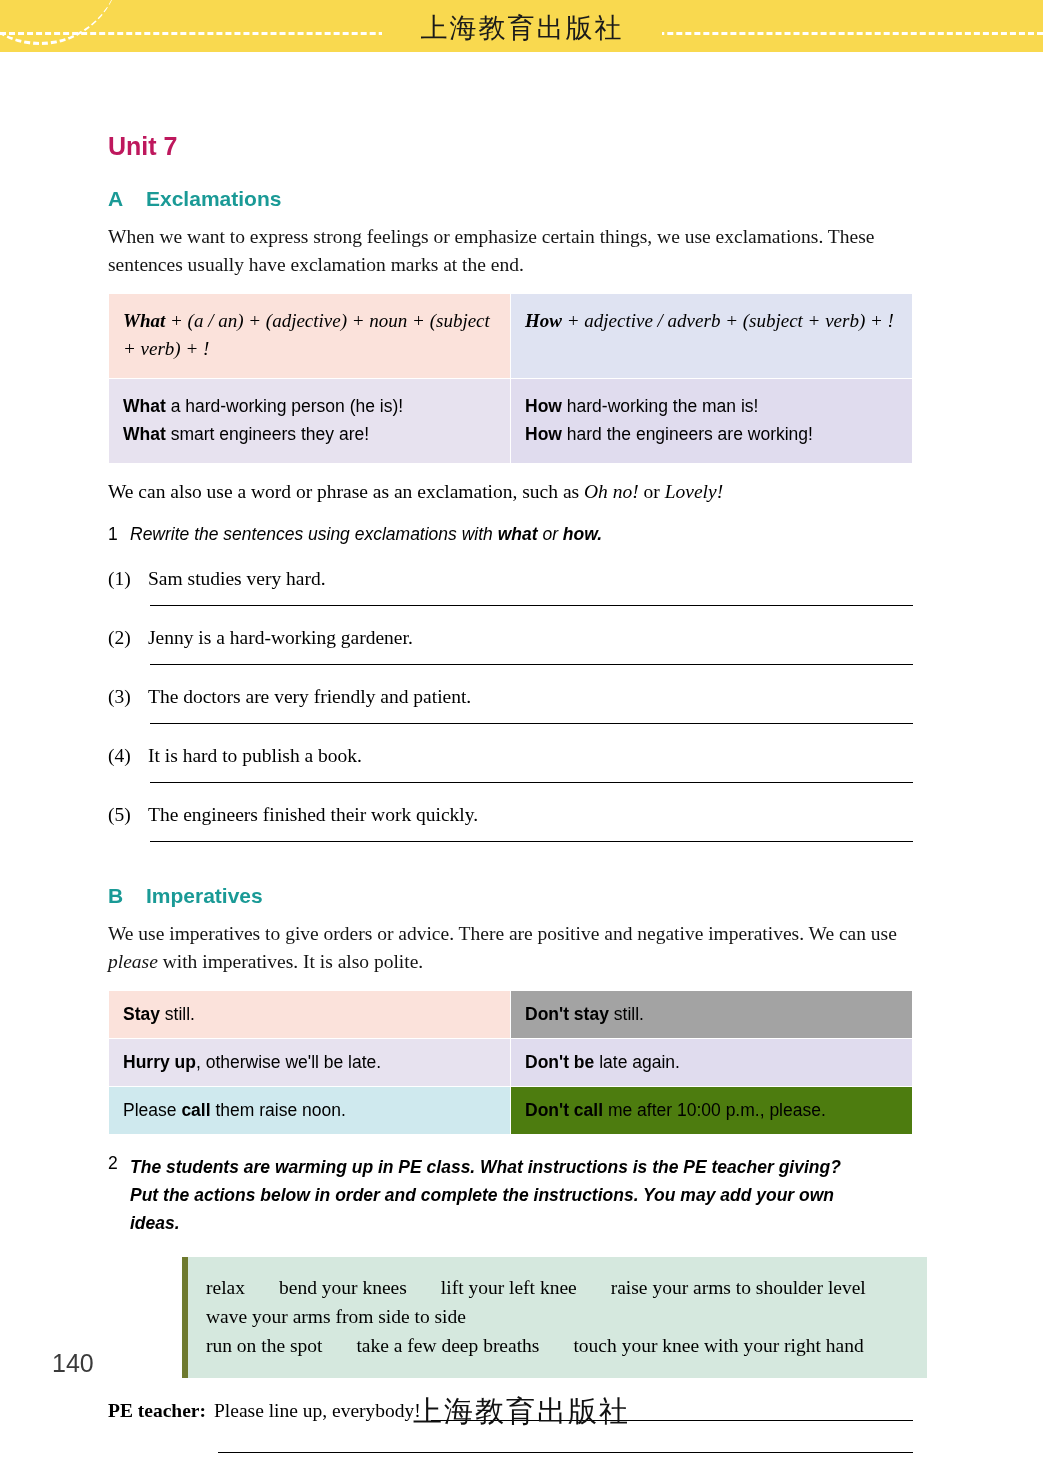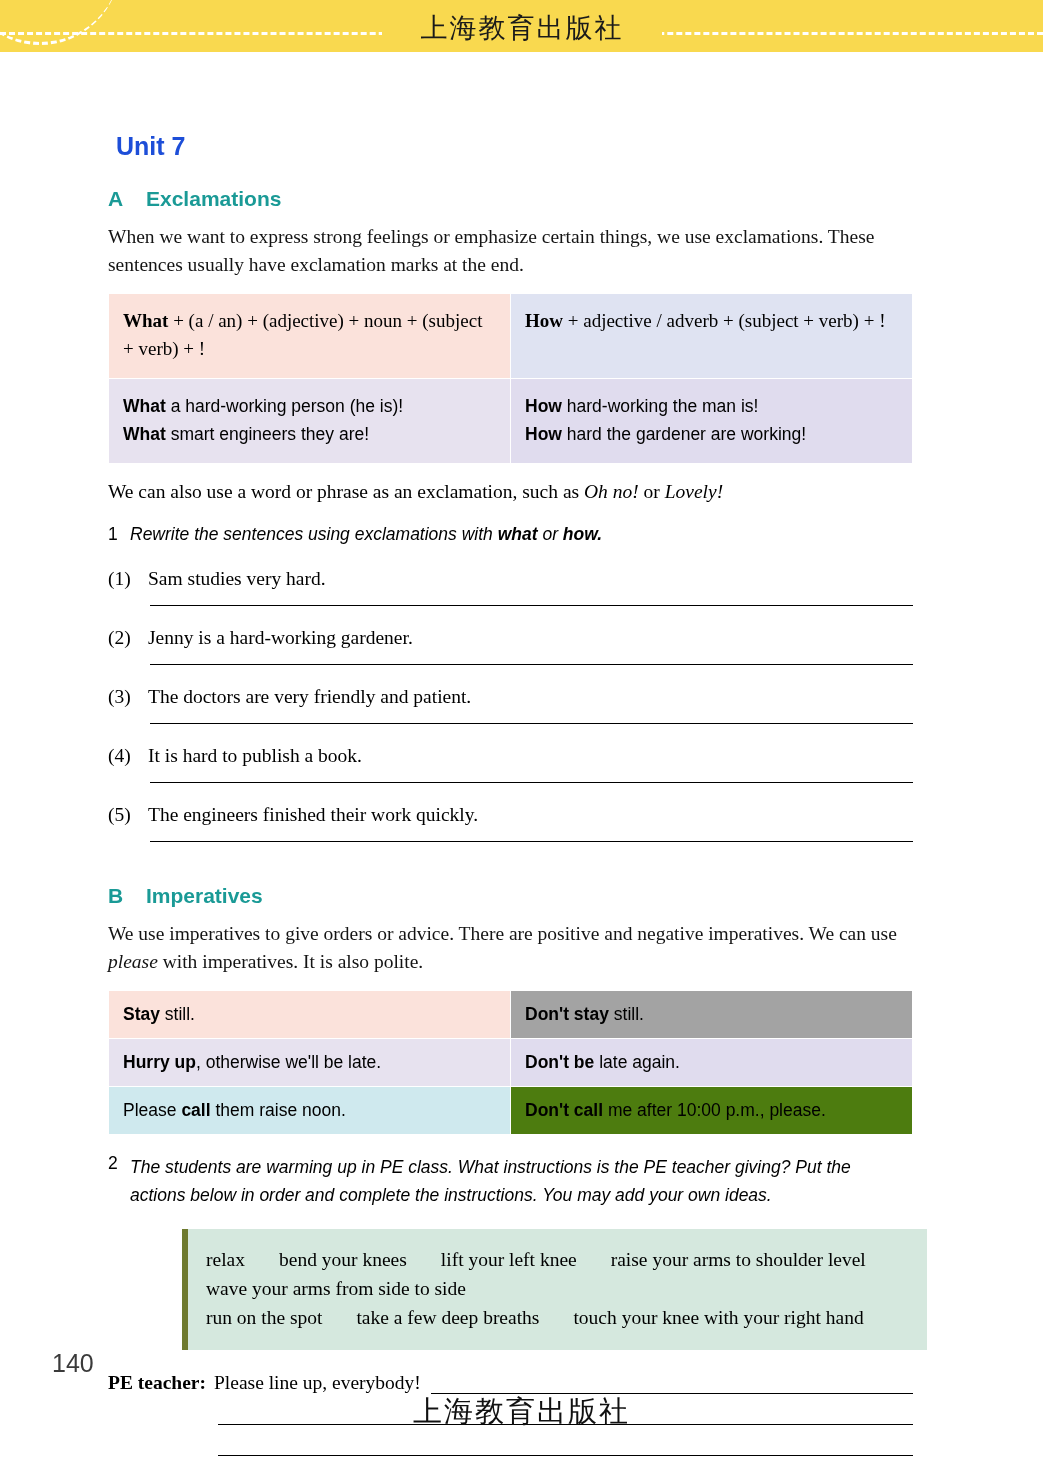--- a/index.html
+++ b/index.html
@@ -67,22 +67,22 @@
     position: absolute;
     left: 108px;
     top: 80px;
     width: 805px;
   }
 
   .unit-title {
     font-family: "Liberation Sans", sans-serif;
     font-weight: bold;
     font-size: 25px;
-    color: #1d4ed8;
-    margin: 0 0 26px 8px;
+    color: #be185d;
+    margin: 0 0 26px 0;
   }
 
   .section-head {
     font-family: "Liberation Sans", sans-serif;
     font-weight: bold;
     font-size: 21px;
     color: #1a9a96;
     margin: 0 0 12px 0;
     display: flex;
   }
@@ -107,21 +107,21 @@
     padding: 13px 14px 15px 14px;
     font-size: 19px;
     line-height: 28px;
     width: 50%;
     border: 1px solid #ffffff;
   }
   .gt-row1 td.left  { background: #fbe2db; }
   .gt-row1 td.right { background: #dfe3f2; }
   .gt-row2 td.left  { background: #e7e2ef; }
   .gt-row2 td.right { background: #e0dcee; }
-  .gt-row1 td { font-family: "Liberation Serif", serif; }
+  .gt-row1 td { font-family: "Liberation Serif", serif; font-style: italic; }
   .gt-row2 td { font-family: "Liberation Sans", sans-serif; font-size: 17.5px; line-height: 28px; }
   .gt-row2 b, .gt-row1 b { font-weight: bold; }
 
   .note {
     font-size: 19.5px;
     line-height: 28px;
     margin: 14px 0 18px 0;
   }
   .note i { font-style: italic; }
 
@@ -187,21 +187,21 @@
     background: #d5e8de;
     padding: 16px 18px 18px 18px;
     font-size: 19.5px;
     line-height: 29px;
   }
   .wordbank .row { white-space: nowrap; }
   .wb-gap { display: inline-block; width: 34px; }
 
   .pe-line {
     display: flex;
-    align-items: flex-end;
+    align-items: flex-start;
     font-size: 19.5px;
     margin-top: 4px;
   }
   .pe-line .lbl { font-weight: bold; white-space: nowrap; }
   .pe-line .txt { margin-left: 8px; white-space: nowrap; }
   .pe-line .rule {
     flex: 1;
     border-bottom: 1.6px solid #000;
     margin-left: 10px;
     height: 20px;
@@ -272,21 +272,21 @@
           </div>
           <div>
             <b>What</b><span> smart engineers they are!</span>
           </div>
         </td>
         <td class="right">
           <div>
             <b>How</b><span> hard-working the man is!</span>
           </div>
           <div>
-            <b>How</b><span> hard the gardener are working!</span>
+            <b>How</b><span> hard the engineers are working!</span>
           </div>
         </td>
       </tr>
     </tbody>
       </table>
 
     <p class="note">
       <span>We can also use a word or phrase as an exclamation, such as </span><i>Oh no!</i><span> or </span><i>Lovely!</i>
     </p>
 
@@ -370,21 +370,21 @@
         </td>
         <td class="right">
           <b>Don't call</b><span> me after 10:00 p.m., please.</span>
         </td>
       </tr>
     </tbody>
       </table>
 
     <div class="ex-instruction">
       <span class="num">2</span>
-      <span style="display:block;max-width:740px;line-height:28px;">The students are warming up in PE class. What instructions is the PE teacher giving? Put the actions below in order and complete the instructions. You may add your own ideas.</span>
+      <span style="display:block;max-width:740px;line-height:28px;font-weight:bold;">The students are warming up in PE class. What instructions is the PE teacher giving? Put the actions below in order and complete the instructions. You may add your own ideas.</span>
     </div>
 
     <div class="wordbank-wrap">
       <div class="wordbank-bar"></div>
       <div class="wordbank">
         <div class="row">
           <span>relax</span><span class="wb-gap"></span><span>bend your knees</span><span class="wb-gap"></span><span>lift your left knee</span><span class="wb-gap"></span><span>raise your arms to shoulder level</span>
         </div>
         <div class="row">
           <span>wave your arms from side to side</span>

